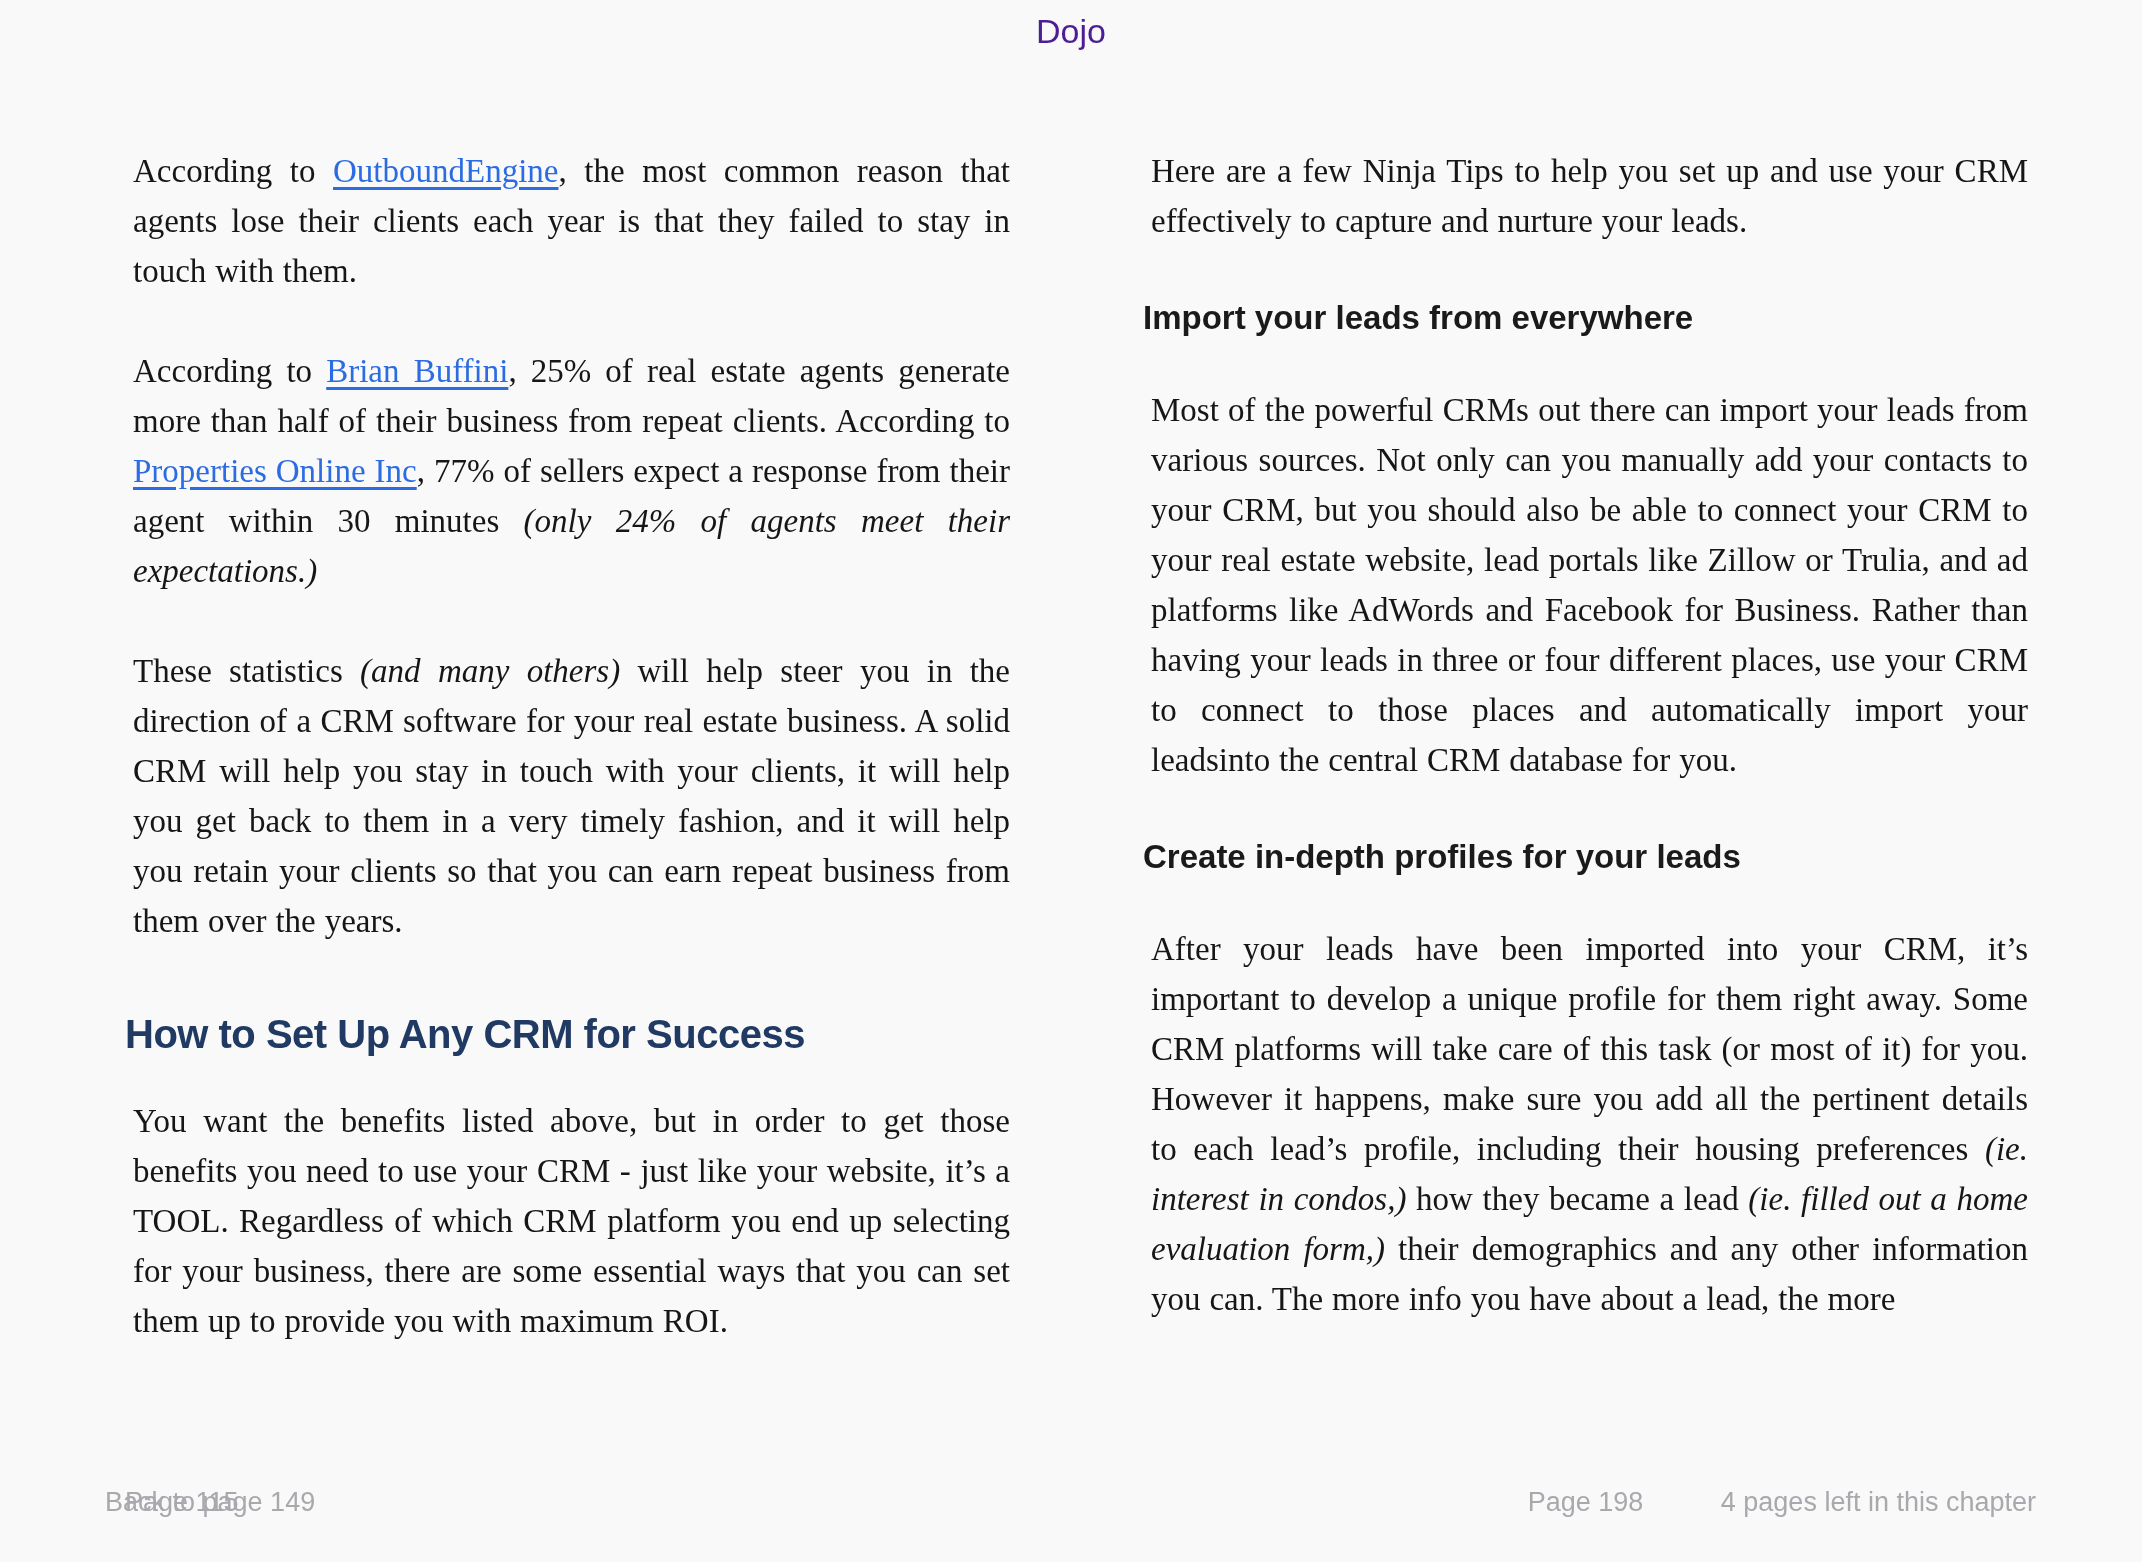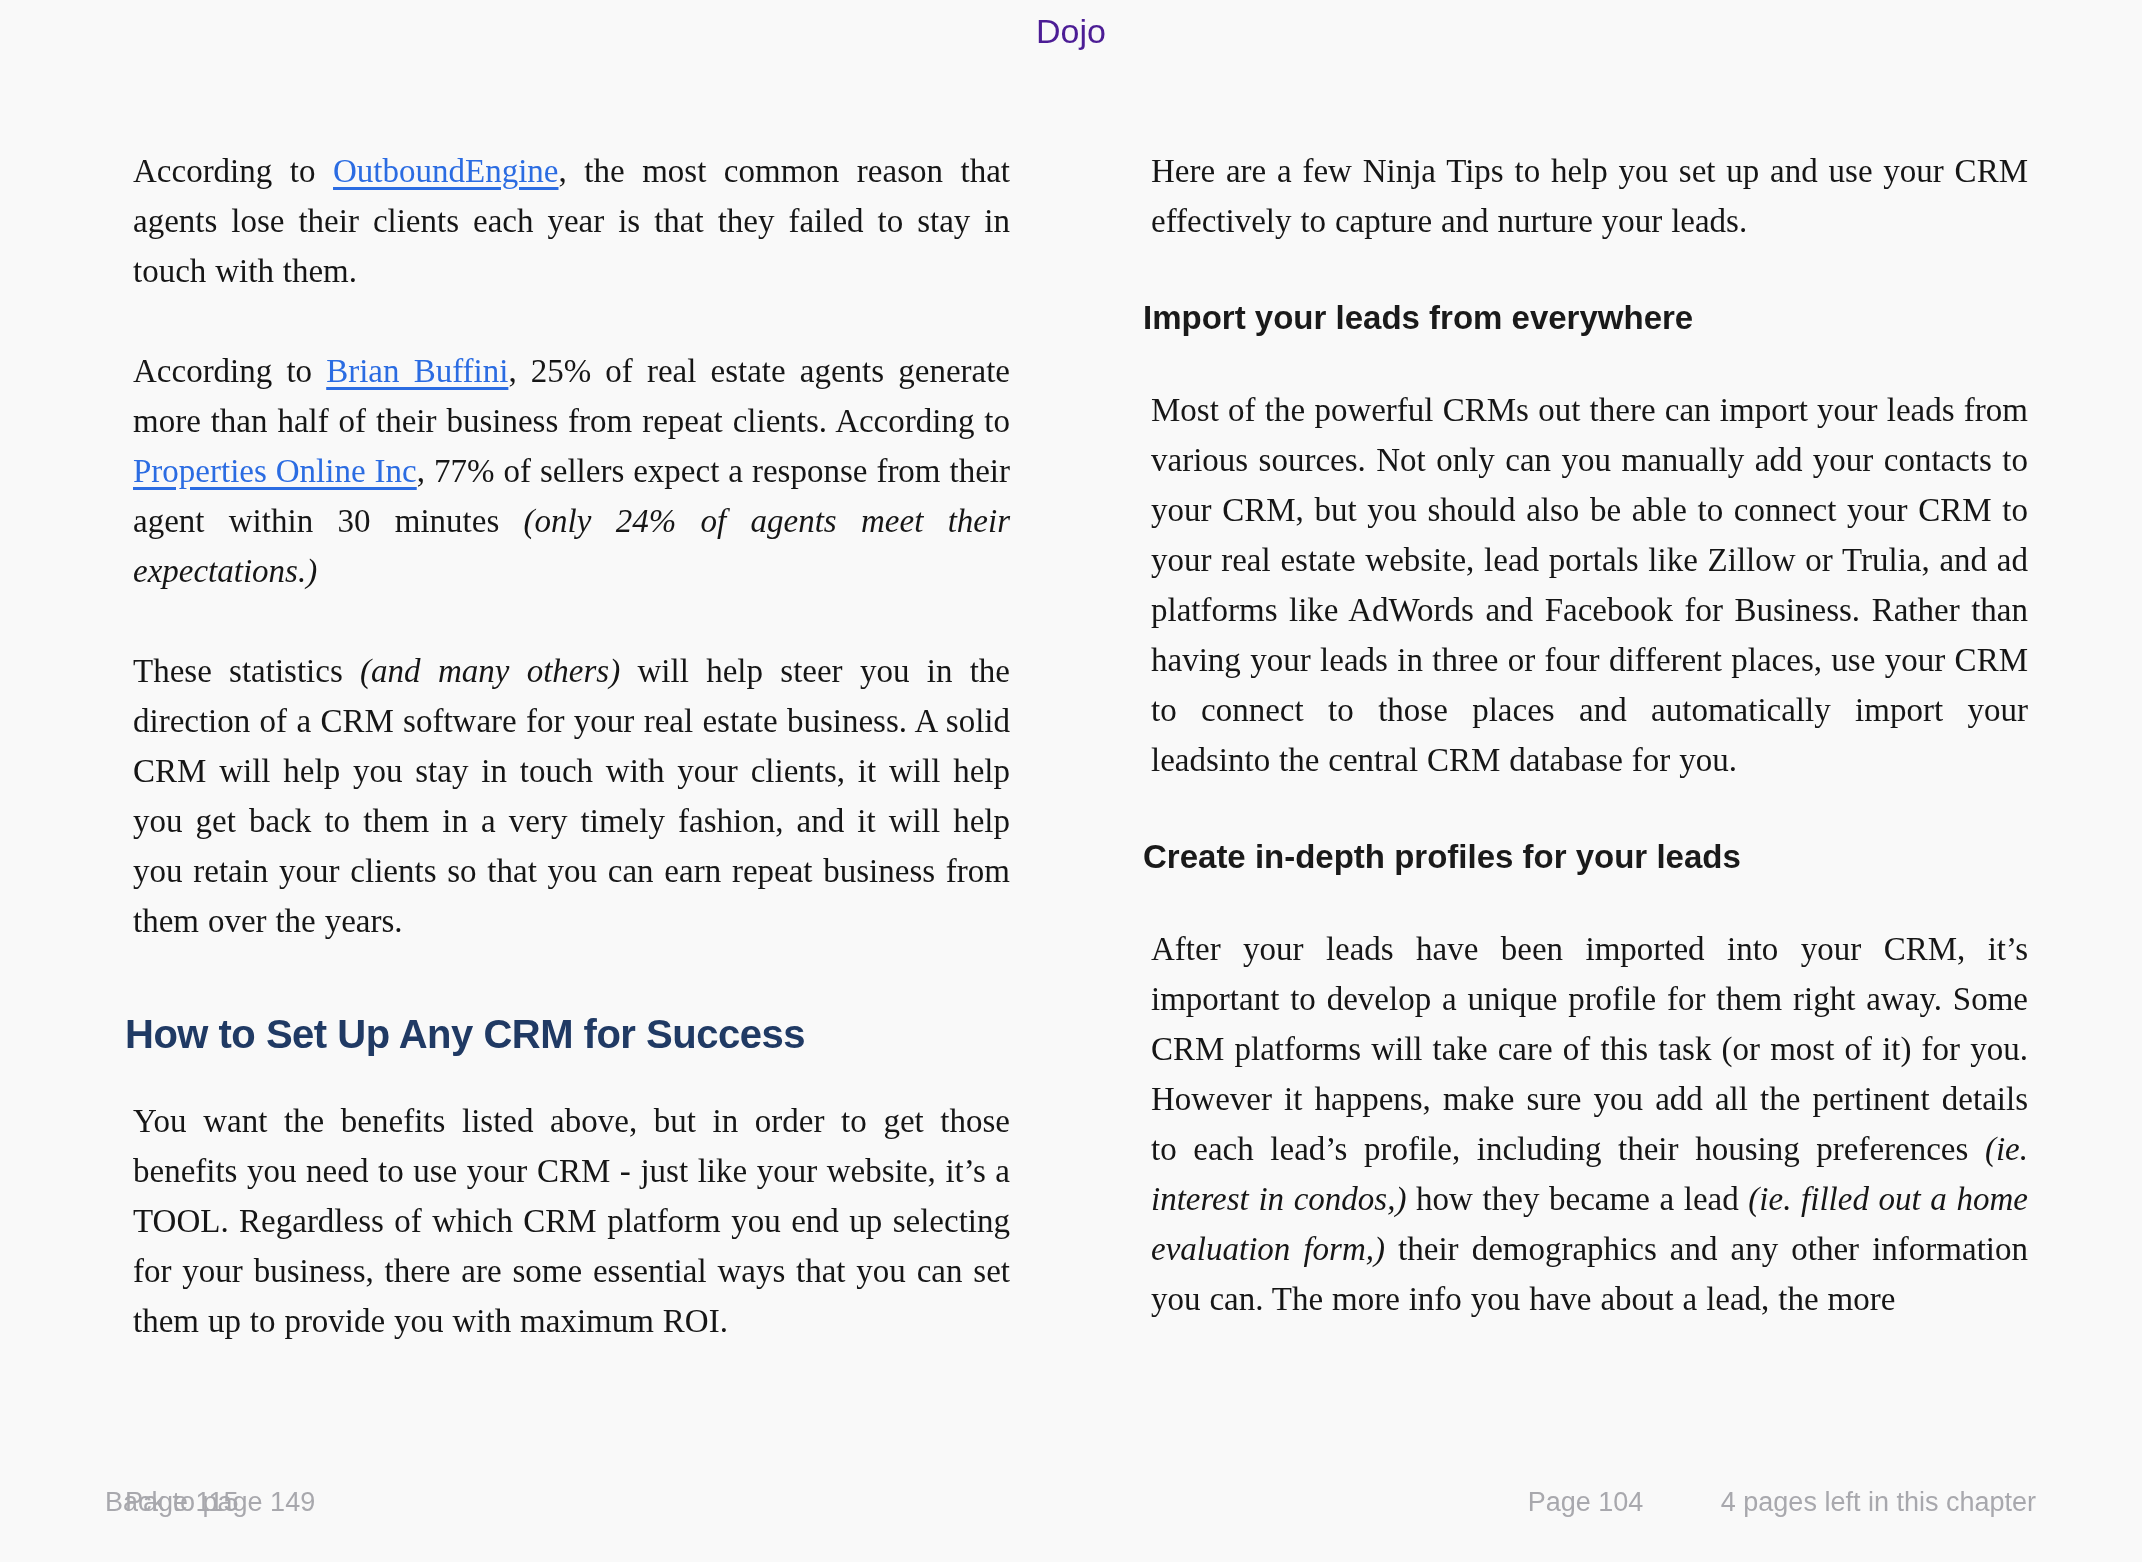--- a/index.html
+++ b/index.html
@@ -82,15 +82,15 @@
     <p><span>Here are a few Ninja Tips to help you set up and use your CRM effectively to capture and nurture your leads.</span></p>
     <h3>Import your leads from everywhere</h3>
     <p><span>Most of the powerful CRMs out there can import your leads from various sources. Not only can you manually add your contacts to your CRM, but you should also be able to connect your CRM to your real estate website, lead portals like Zillow or Trulia, and ad platforms like AdWords and Facebook for Business. Rather than having your leads in three or four different places, use your CRM to connect to those places and automatically import your leadsinto the central CRM database for you.</span></p>
     <h3>Create in-depth profiles for your leads</h3>
     <p><span>After your leads have been imported into your CRM, it’s important to develop a unique profile for them right away. Some CRM platforms will take care of this task (or most of it) for you. However it happens, make sure you add all the pertinent details to each lead’s profile, including their housing preferences </span><span class="seg-italic">(ie. interest in condos,)</span><span> how they became a lead </span><span class="seg-italic">(ie. filled out a home evaluation form,)</span><span> their demographics and any other information you can. The more info you have about a lead, the more</span></p>
   </div>
 
 <div class="book-footer">
   <div class="footer-item footer-back">Back to page 149</div>
   <div class="footer-item footer-page-left">Page 115</div>
-  <div class="footer-item footer-page-right">Page 104</div>
+  <div class="footer-item footer-page-right">Page 198</div>
   <div class="footer-item footer-chapter">4 pages left in this chapter</div>
 </div>
 
 </body></html>

